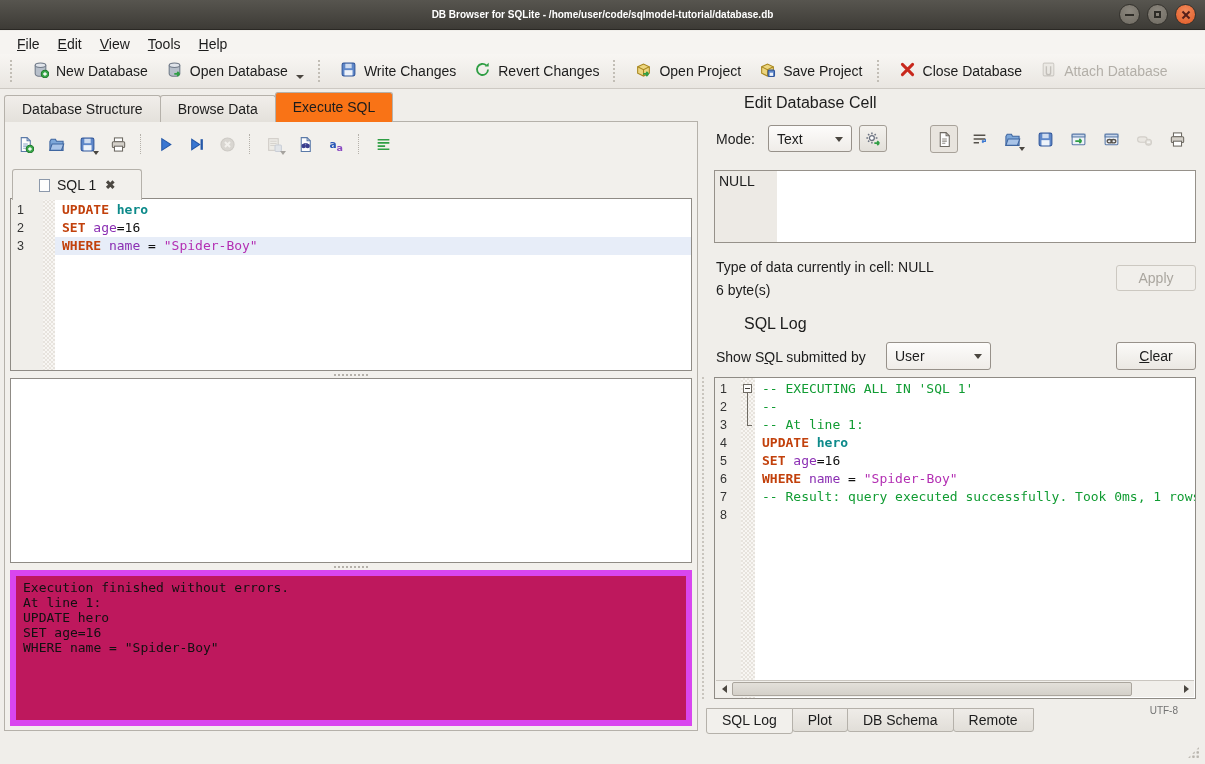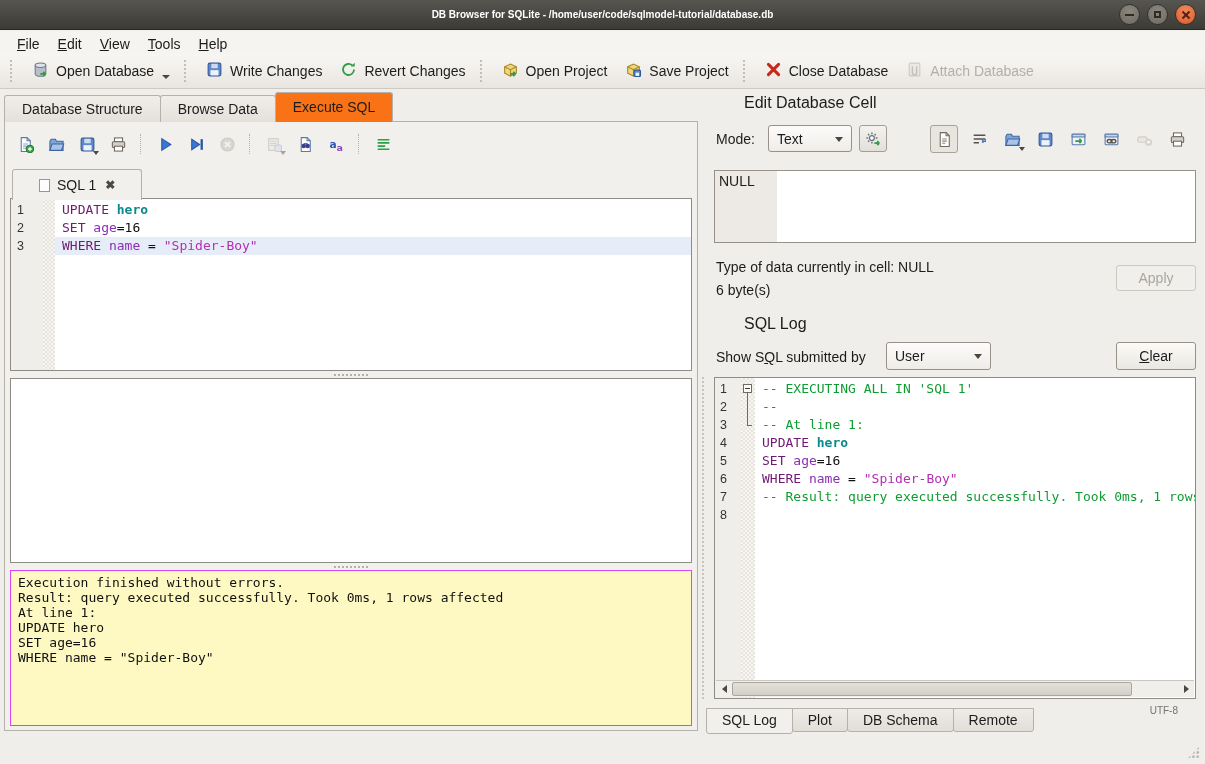--- a/index.html
+++ b/index.html
@@ -80,43 +80,43 @@
   .rows{position:relative;padding-top:2px}
   .code-row{display:flex;height:18px;line-height:18px}
   .gut{flex:none;box-sizing:border-box;font-family:"Liberation Sans",sans-serif;font-size:12.5px;color:#333}
   #editor-box .gut{width:32px;padding-left:6px}
   #log-box .gut{width:26px;padding-left:5px}
   .fold{flex:none;position:relative}
   #editor-box .fold{width:12px}
   #log-box .fold{width:14px}
   .code{flex:1;white-space:pre;padding-left:7px;color:#111}
   .code.hl{background:#e7edf8}
-  .tk-keyword{color:#701a75;font-weight:normal}
+  .tk-keyword{color:#c2410c;font-weight:bold}
   .tk-table{color:#0d8a8a;font-weight:bold}
   .tk-identifier{color:#8b2fb3}
   .tk-string{color:#b32fb3}
   .tk-comment{color:#119c33}
   .tk-plain{color:#111}
   .fold .fbox{position:absolute;left:2px;top:4px;width:9px;height:9px;border:1px solid #6f6b64;
     background:#fcfbfa;box-sizing:border-box}
   .fold .fbox::after{content:'';position:absolute;left:1px;right:1px;top:3px;border-top:1px solid #3f3c37}
   .fold.f-start::after{content:'';position:absolute;left:6px;top:13px;bottom:-1px;border-left:1px solid #6f6b64}
   .fold.f-mid::before{content:'';position:absolute;left:6px;top:-1px;bottom:-1px;border-left:1px solid #6f6b64}
   .fold.f-end::before{content:'';position:absolute;left:6px;top:-1px;height:10px;border-left:1px solid #6f6b64}
   .fold.f-end::after{content:'';position:absolute;left:6px;top:9px;width:5px;border-top:1px solid #6f6b64}
 
   .hsplit{position:absolute;left:10px;width:682px;height:6px;display:flex;align-items:center;
     justify-content:center;z-index:2}
   .hsplit i{display:block;width:34px;border-top:2px dotted #b4b0a9}
   .vsplit{position:absolute;left:702px;top:377px;width:5px;height:322px;border-left:2px dotted #c9c5be;z-index:1}
 
   #results-box{position:absolute;left:10px;top:378px;width:682px;height:185px;background:#fff;
     border:1px solid #8f8b85;box-sizing:border-box;z-index:2}
-  #message-box{position:absolute;left:10px;top:570px;width:682px;height:156px;background:#fef9c3;
-    border:1px solid #d946ef;box-sizing:border-box;z-index:2;font-family:"DejaVu Sans Mono",monospace;
+  #message-box{position:absolute;left:10px;top:570px;width:682px;height:156px;background:#be185d;
+    border:6px solid #d946ef;box-sizing:border-box;z-index:2;font-family:"DejaVu Sans Mono",monospace;
     font-size:13px;line-height:15px;padding:4px 7px;color:#111}
   #message-box div{white-space:pre}
 
   
   .dock-header{position:absolute;left:744px;width:492px;height:18px;font-size:16px}
   .dock-icons{position:absolute;right:2px;top:1px;display:flex;gap:4px}
   .dock-ic{width:12px;height:12px;border:1px solid #76726b;box-sizing:border-box;position:relative;background:#f4f2ee}
   .dock-ic.float::after{content:'';position:absolute;left:2px;top:2px;width:5px;height:5px;border:1px solid #76726b}
   .dock-ic.closeic::after{content:'×';position:absolute;left:1px;top:-3px;font-size:12px;font-weight:bold;color:#4c4842}
 
@@ -197,20 +197,29 @@
     <div class="menu-item"><u>V</u>iew</div>
     <div class="menu-item"><u>T</u>ools</div>
     <div class="menu-item"><u>H</u>elp</div>
   </div>
 <div class="toolbar" id="main-toolbar">
     <div class="tb-sep"></div>
     <div class="tb-item">
       <span><svg viewBox="0 0 16 16" xmlns="http://www.w3.org/2000/svg">
           <path d="M3 4v8c0 1.4 2.2 2.4 5 2.4s5-1 5-2.4V4" fill="#b7bfca" stroke="#707a88"></path>
           <ellipse cx="8" cy="4" rx="5" ry="2.1" fill="#e0e4ea" stroke="#707a88"></ellipse>
+          <circle cx="12.2" cy="12.2" r="3.5" fill="#39a849" stroke="#1f7a2d"></circle>
+          <path d="M12.2 10.5v3.4M10.5 12.2h3.4" stroke="#fff" stroke-width="1.3"></path>
+        </svg></span>
+      <span>New Database</span>
+    </div>
+    <div class="tb-item">
+      <span><svg viewBox="0 0 16 16" xmlns="http://www.w3.org/2000/svg">
+          <path d="M3 4v8c0 1.4 2.2 2.4 5 2.4s5-1 5-2.4V4" fill="#b7bfca" stroke="#707a88"></path>
+          <ellipse cx="8" cy="4" rx="5" ry="2.1" fill="#e0e4ea" stroke="#707a88"></ellipse>
           <path d="M7.8 12.2h4.8m0 0l-2-2m2 2l-2 2" stroke="#2f9e44" stroke-width="1.7" fill="none"></path>
         </svg></span>
       <span>Open Database</span>
       <span class="tb-dd"></span>
     </div>
     <div class="tb-sep"></div>
     <div class="tb-item">
       <span><svg viewBox="0 0 16 16" xmlns="http://www.w3.org/2000/svg">
           <rect x="2" y="2" width="12" height="12" rx="1.5" fill="#5e87c9" stroke="#33589c"></rect>
           <rect x="5" y="2.6" width="6" height="4.2" fill="#cfdcf0"></rect>
@@ -376,21 +385,20 @@
 
 <div class="hsplit" style="top:371.5px">
     <i></i>
   </div>
 <div id="results-box"></div>
 <div class="hsplit" style="top:564px">
     <i></i>
   </div>
 <div id="message-box">
     <div>Execution finished without errors.</div>
-    <div>Result: query executed successfully. Took 0ms, 1 rows affected</div>
     <div>At line 1:</div>
     <div>UPDATE hero</div>
     <div>SET age=16</div>
     <div>WHERE name = "Spider-Boy"</div>
   </div>
 
 <div class="dock-header" style="top:94px">
   <span>Edit Database Cell</span>
   <span class="dock-icons">
     <span class="dock-ic float"></span>

